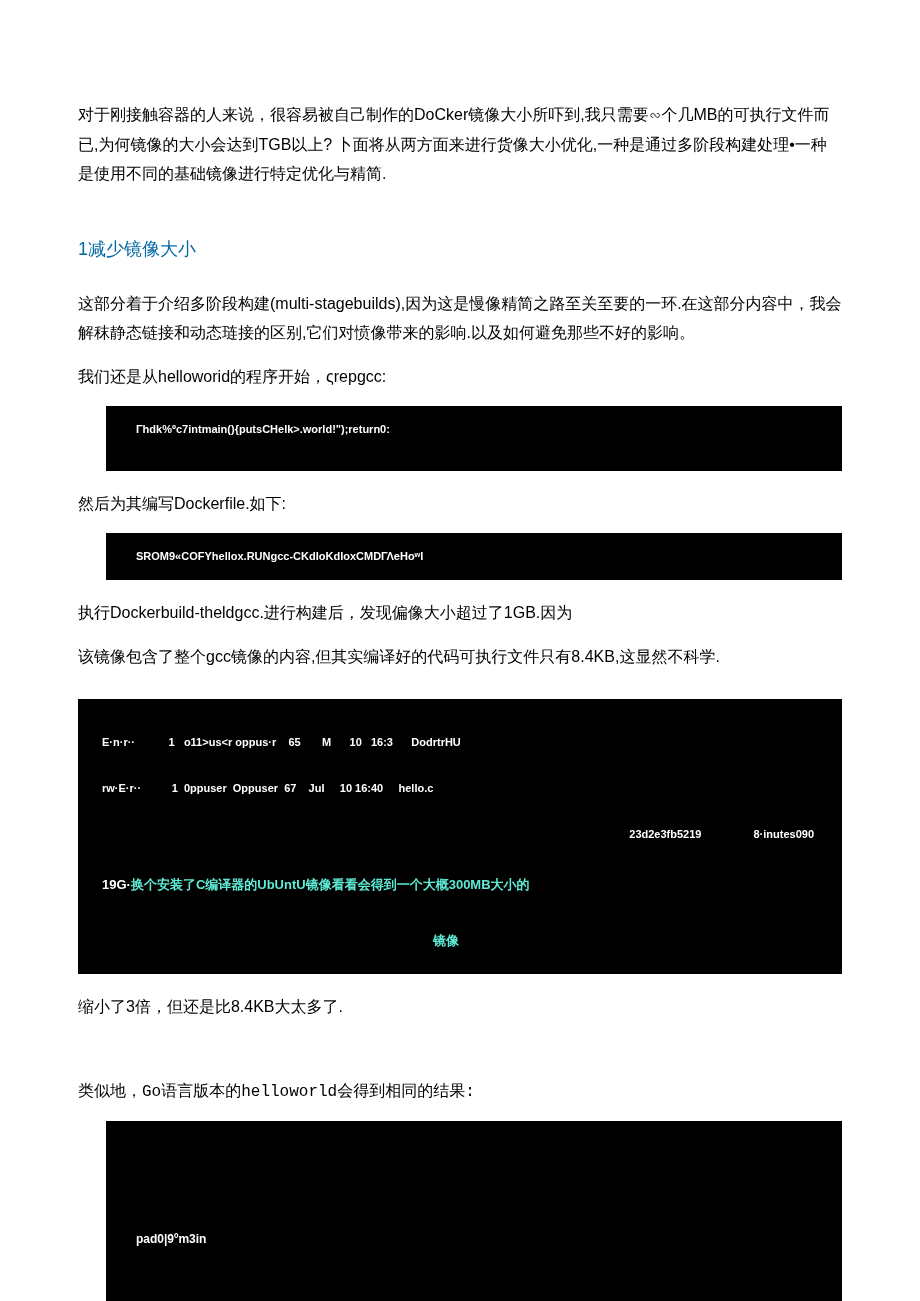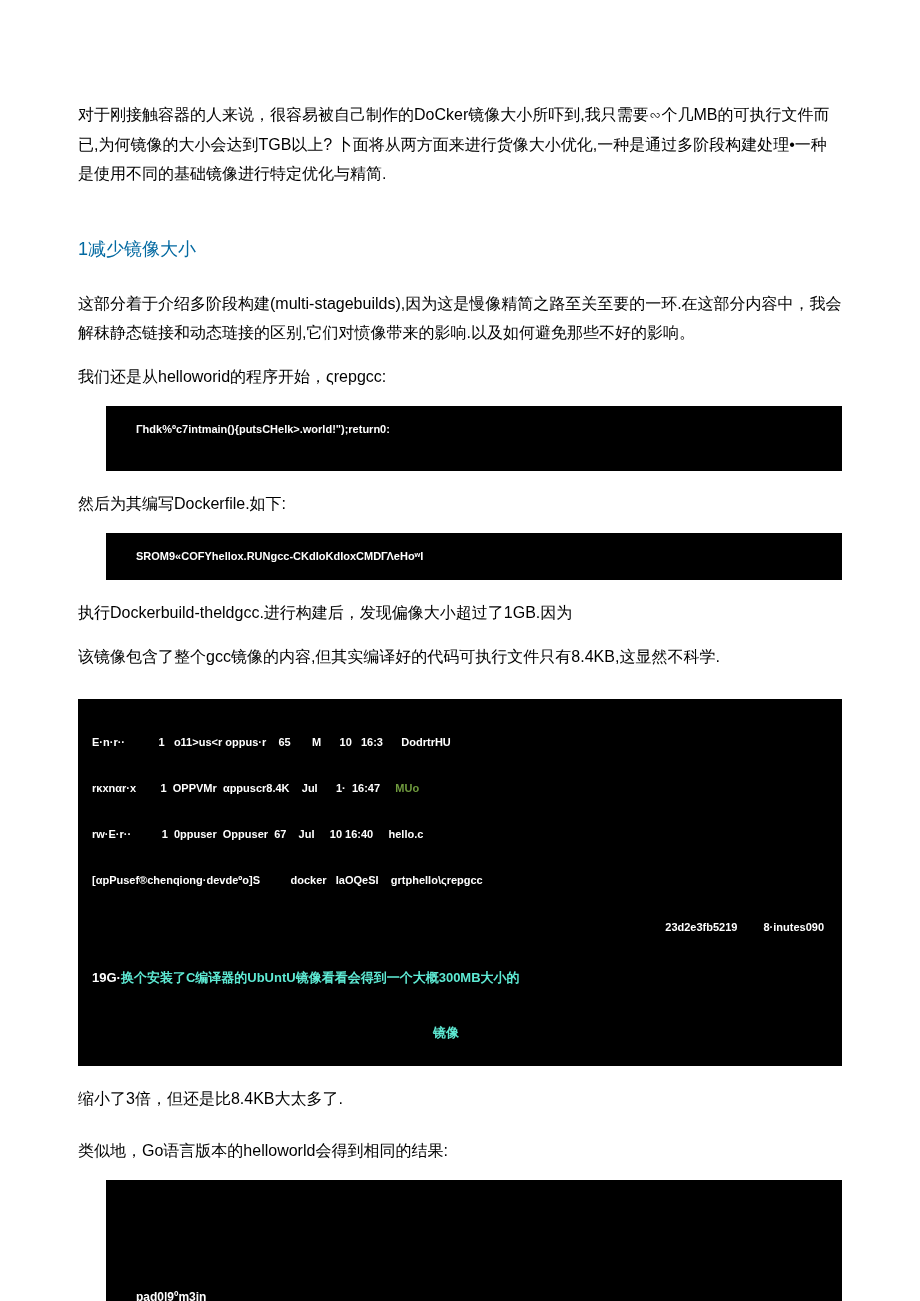--- a/index.html
+++ b/index.html
@@ -29,26 +29,26 @@
     font-size: 11px;
     font-weight: bold;
     padding: 16px 30px;
     margin: 8px 0 18px 28px;
     line-height: 1.4;
     white-space: pre-wrap;
     word-break: break-all;
     min-height: 32px;
   }
   .code-block.tall { padding-bottom: 34px; }
-  .code-block.tight { padding: 5px 14px; margin-left: 0; }
+  .code-block.tight { padding: 5px 24px; margin-left: 0; }
   .code-block.go { padding: 22px 30px 10px 30px; line-height: 3.2; font-size: 12px; }
   .green { color: #6f9a3e; }
   .red { color: #5eead4; }
   .spaced { margin-top: 28px; }
-  .spaced2 { margin-top: 22px; }
+  .spaced2 { margin-top: 56px; font-family: Liberation Mono, monospace; }
   .row { display: block; }
 </style>
 </head>
 <body>
 
 <p class="para">对于刚接触容器的人来说，很容易被自己制作的DoCker镜像大小所吓到,我只需要∽个几MB的可执行文件而已,为何镜像的大小会达到TGB以上?   卜面将从两方面来进行货像大小优化,一种是通过多阶段构建处理•一种是使用不同的基础镜像进行特定优化与精简.</p>
 
 <h2 class="h2">1减少镜像大小</h2>
 
 <p class="para">这部分着于介绍多阶段构建(multi-stagebuilds),因为这是慢像精简之路至关至要的一环.在这部分内容中，我会解秣静态链接和动态琏接的区别,它们对愤像带来的影响.以及如何避免那些不好的影响。</p>
@@ -60,24 +60,22 @@
 <p class="para">然后为其编写Dockerfile.如下:</p>
 
 <div class="code-block">SROM9«COFYhellox.RUNgcc-CKdIoKdIoxCMDΓΛeHoʷI</div>
 
 <p class="para">执行Dockerbuild-theldgcc.进行构建后，发现偏像大小超过了1GB.因为</p>
 
 <p class="para">该镜像包含了整个gcc镜像的内容,但其实编译好的代码可执行文件只有8.4KB,这显然不科学.</p>
 
 <div class="code-block tight spaced">
   <span class="row">E·n·r··           1   o11&gt;us&lt;r oppus·r    65       M      10   16:3      DodrtrHU</span>
-  <span class="row"><span>rκxnαr·x        1  OPPVMr  αppuscr8.4K    JuI      1·  16:47     </span><span class="green">MUo</span></span>
   <span class="row">rw·E·r··          1  0ppuser  Oppuser  67    JuI     10 16:40     hello.c</span>
-  <span class="row">[αpPusef®chenqiong·devdeºo]S          docker   IaOQeSI    grtphello\ςrepgcc</span>
-  <span class="row" style="text-align:right;padding-right:4px;"><span style="margin-right:26px;">23d2e3fb5219</span><span>8·inutes090</span></span>
+  <span class="row" style="text-align:right;padding-right:4px;"><span style="margin-right:52px;">23d2e3fb5219</span><span>8·inutes090</span></span>
   <span class="row" style="font-size:13px;line-height:1.9;"><span>19G·</span><span class="red">换个安装了C编译器的UbUntU镜像看看会得到一个大概300MB大小的</span></span>
   <span class="row red" style="font-size:13px;line-height:1.9;margin-left:-28px;text-align:center;">镜像</span>
 </div>
 
 <p class="para" style="margin-top:16px;">缩小了3倍，但还是比8.4KB大太多了.</p>
 
 <p class="para spaced2">类似地，Go语言版本的helloworld会得到相同的结果:</p>
 
 <div class="code-block go">
   <span class="row">pad0|9ºm3in</span>

